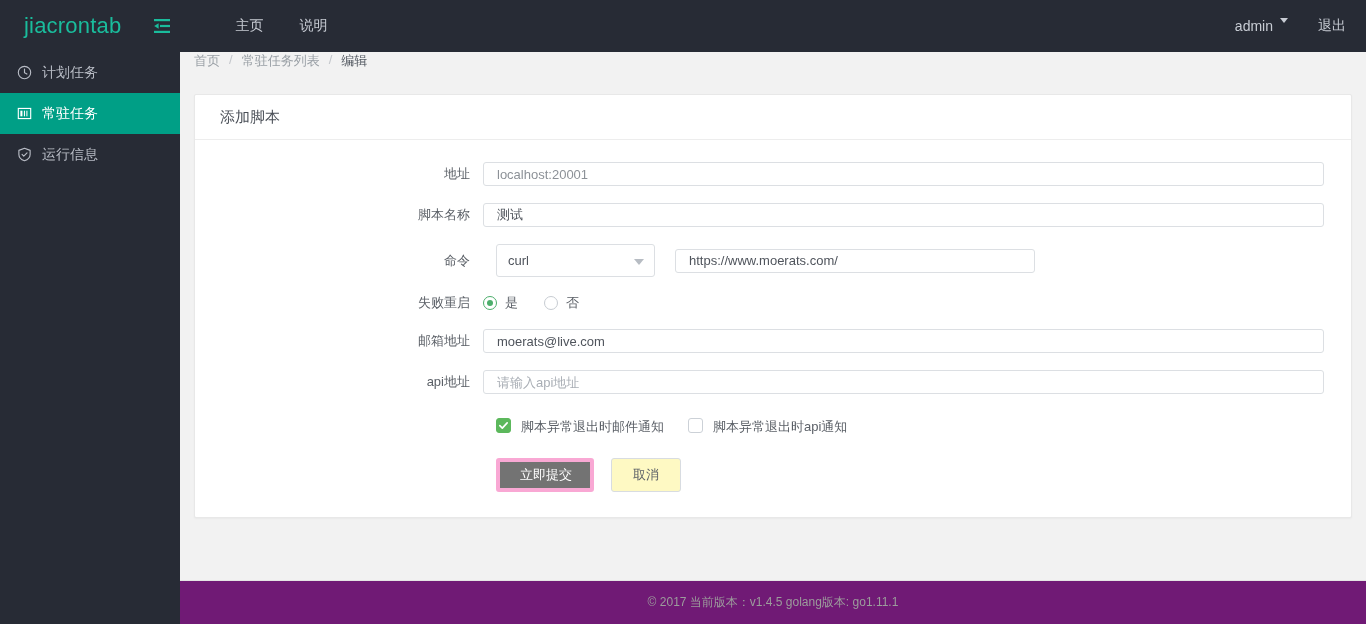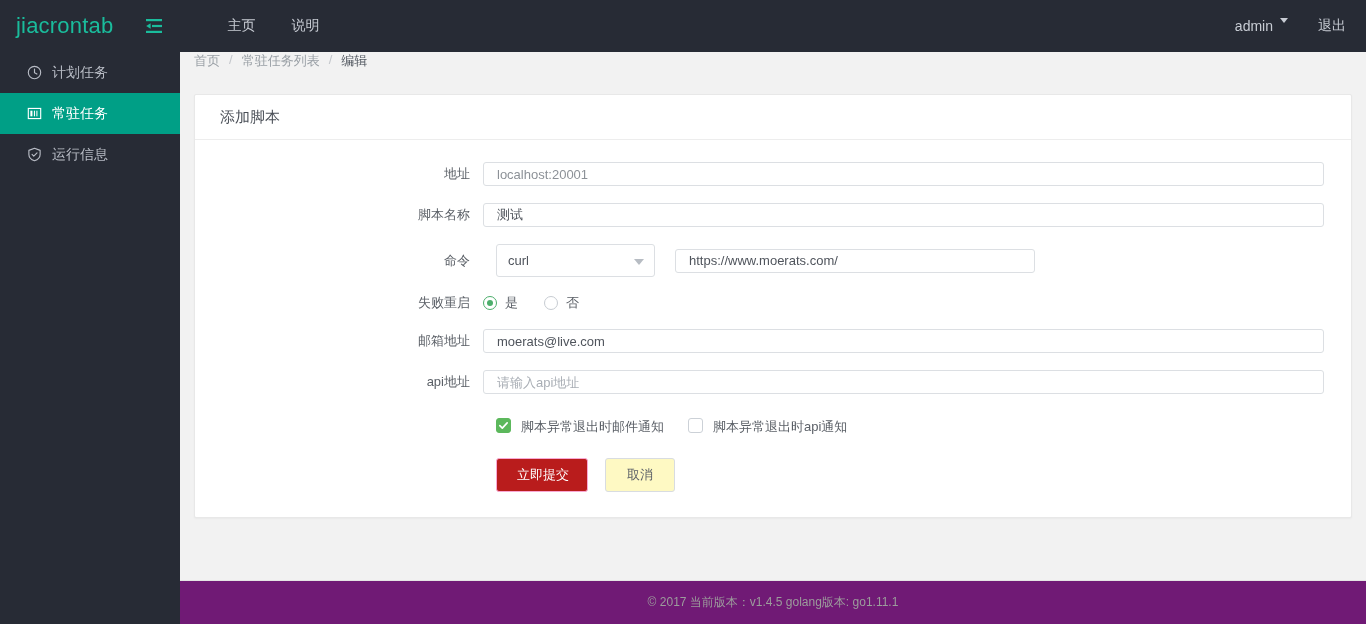--- a/index.html
+++ b/index.html
@@ -14,21 +14,21 @@
   
   .navbar {
     position: absolute; top: 0; left: 0;
     width: 1366px; height: 52px;
     background: #272b35;
     display: flex; align-items: center;
   }
   .brand {
     color: #1abc9c;
     font-size: 22px;
-    padding-left: 16px;
+    padding-left: 24px;
     letter-spacing: .2px;
     white-space: nowrap;
   }
   .nav-toggle {
     margin-left: 28px;
     width: 26px; height: 26px;
     display: flex; align-items: center; justify-content: center;
     cursor: pointer;
   }
   .nav-links { display: flex; align-items: center; margin-left: 42px; }
@@ -57,21 +57,21 @@
 
   
   .sidebar {
     position: absolute; top: 52px; left: 0;
     width: 180px; height: 572px;
     background: #272b35;
   }
   .side-item {
     height: 41px;
     display: flex; align-items: center;
-    padding-left: 25px;
+    padding-left: 15px;
     color: #b9bdc6; font-size: 14px;
     cursor: pointer; white-space: nowrap;
   }
   .side-item.active { background: #009f86; color: #ffffff; }
   .side-icon {
     width: 18px; height: 18px; margin-right: 9px;
     display: flex; align-items: center; justify-content: center;
     flex: none;
   }
 
@@ -177,21 +177,21 @@
 
   
   .btn-row { display: flex; align-items: center; padding-left: 301px; margin-top: 22px; }
   .btn {
     height: 34px; padding: 0 18px;
     border-radius: 3px; font-size: 13px;
     display: flex; align-items: center; justify-content: center;
     cursor: pointer; white-space: nowrap;
     font-family: "Liberation Sans", "DejaVu Sans", sans-serif;
   }
-  .btn-primary { background: #b91c1c; color: #fff; border: 1px solid #f9a8d4; padding-left: 20px; }
+  .btn-primary { background: #737373; color: #fff; border: 4px solid #f9a8d4; padding-left: 20px; }
   .btn-default { background: #fef9c3; color: #5a5f66; border: 1px solid #d8dce1; margin-left: 17px; padding: 0 21px; }
 
   
   .footer {
     position: absolute; left: 180px; top: 580px;
     width: 1186px; height: 44px;
     background: #701a75;
     border-top: 1px solid #e4e4e4;
     display: flex; align-items: center; justify-content: center;
     font-size: 12px; color: #9c9c9c;

